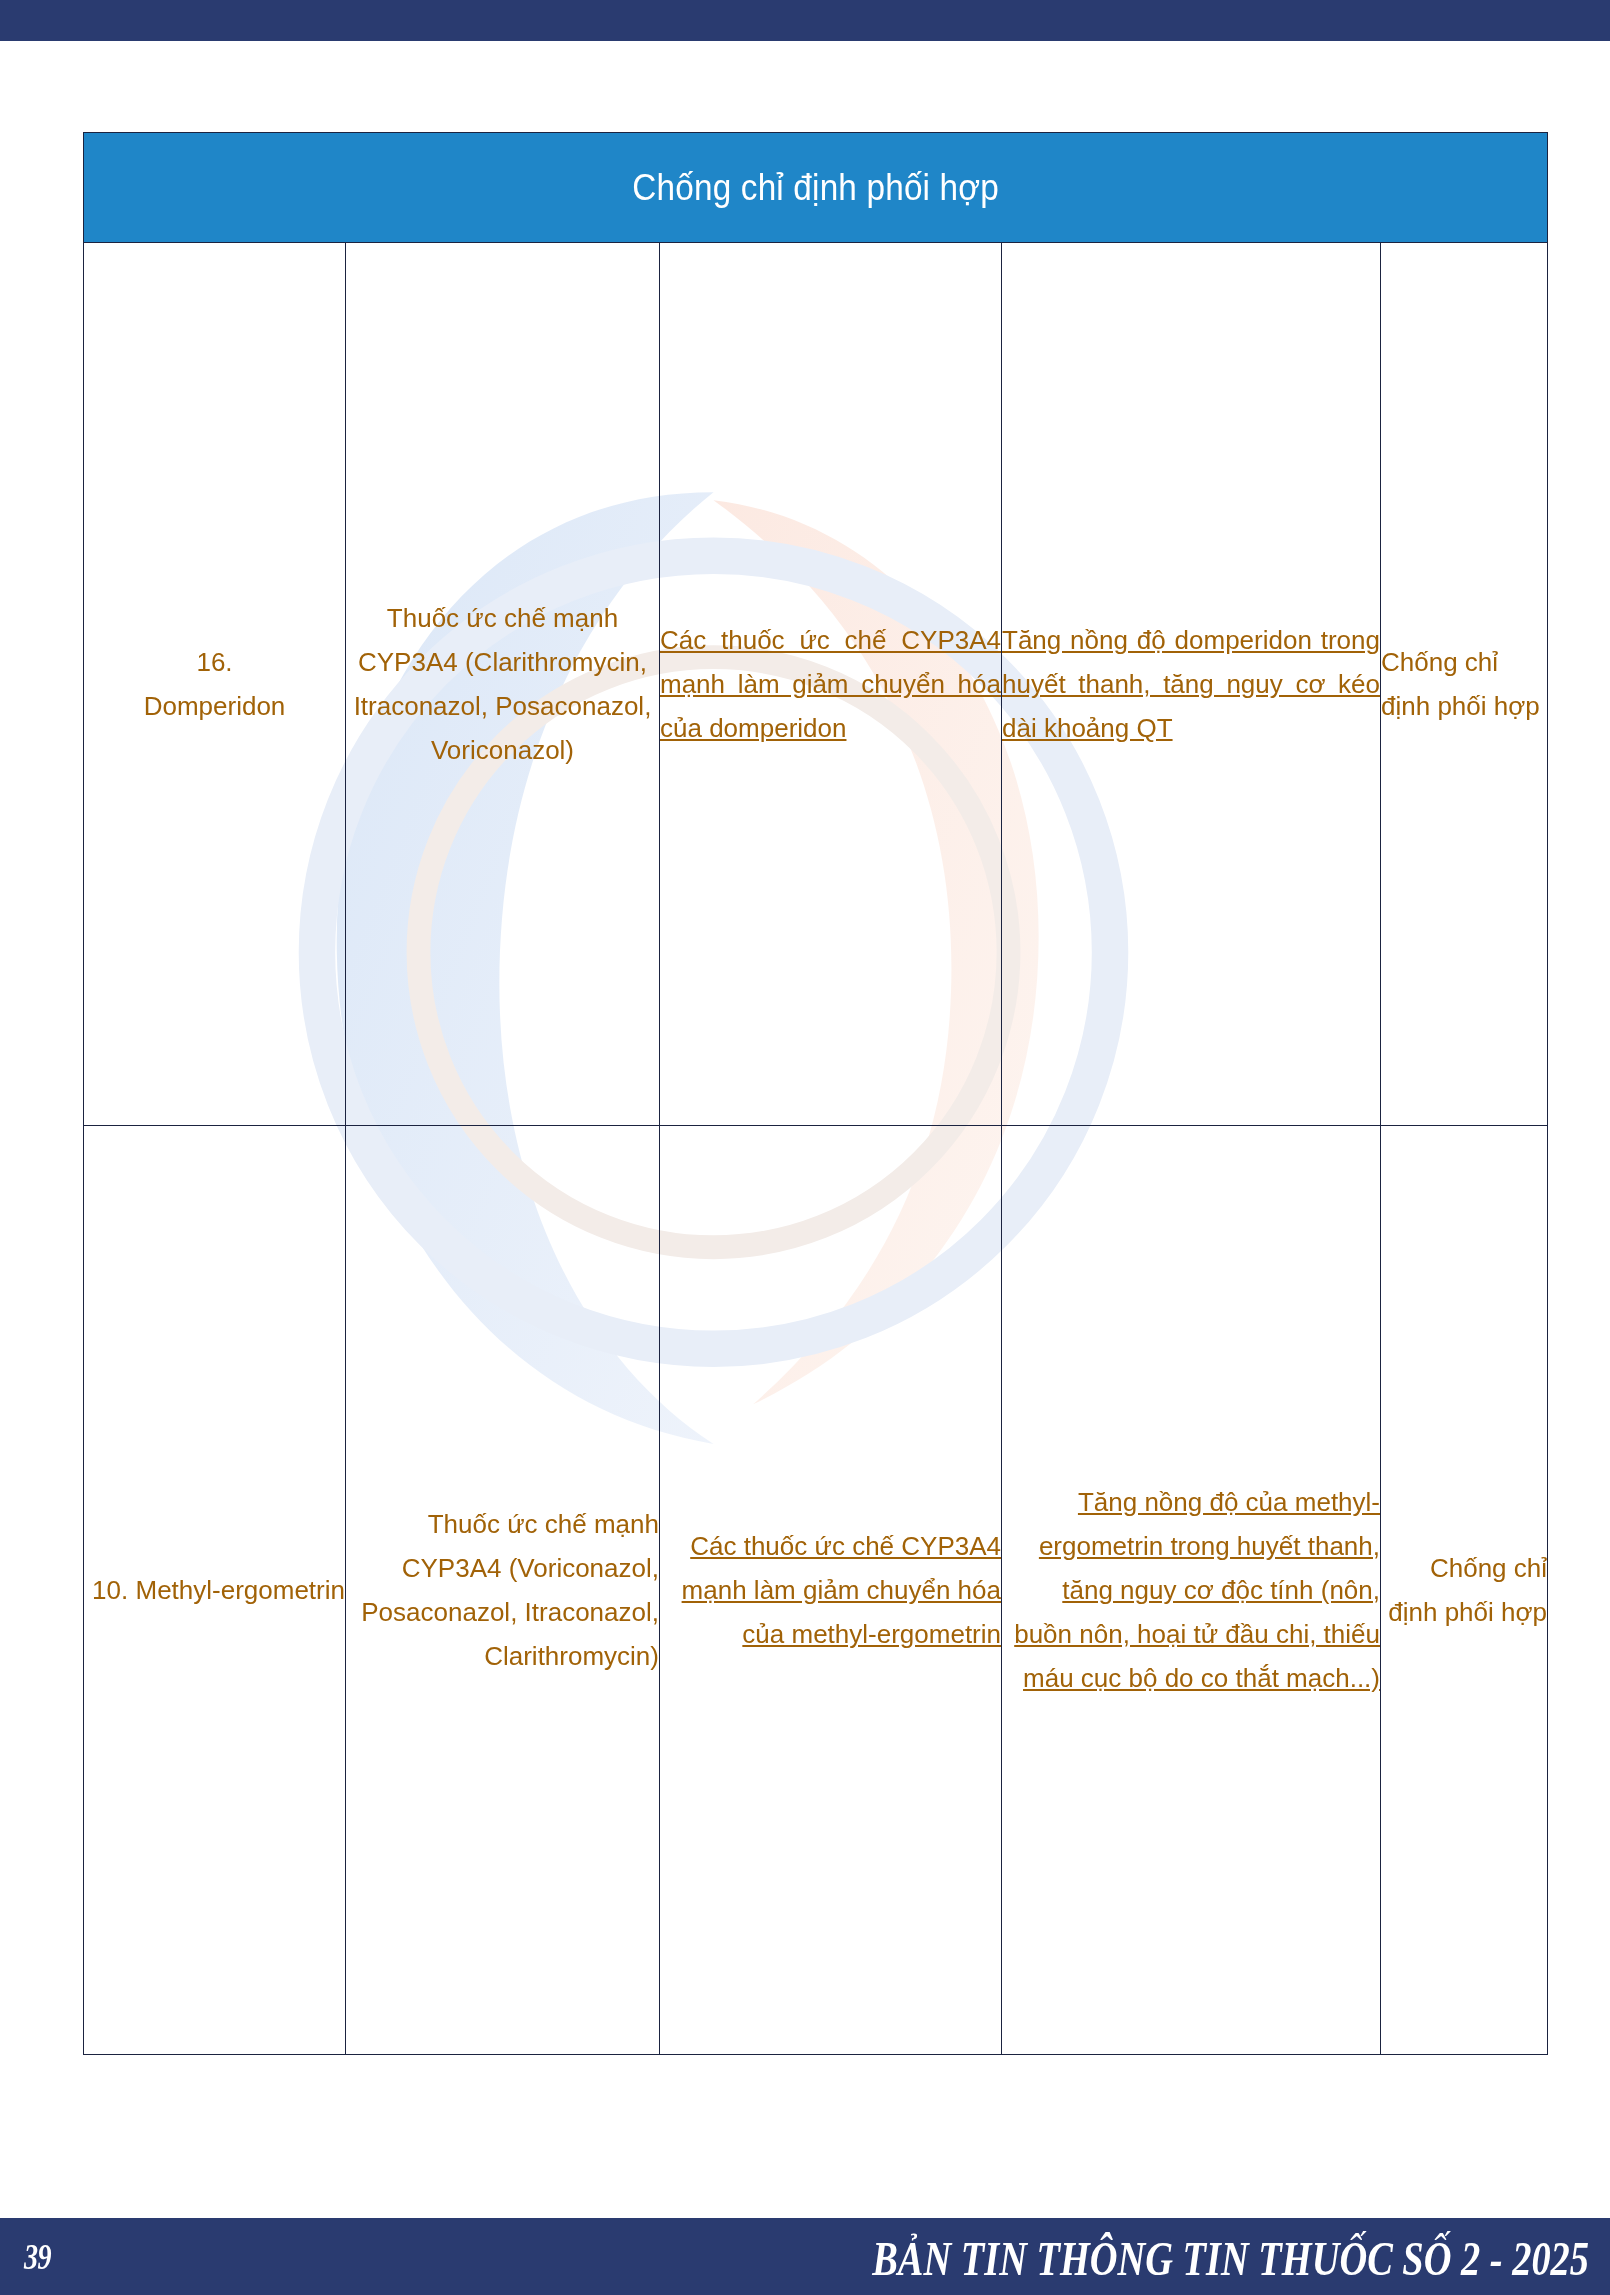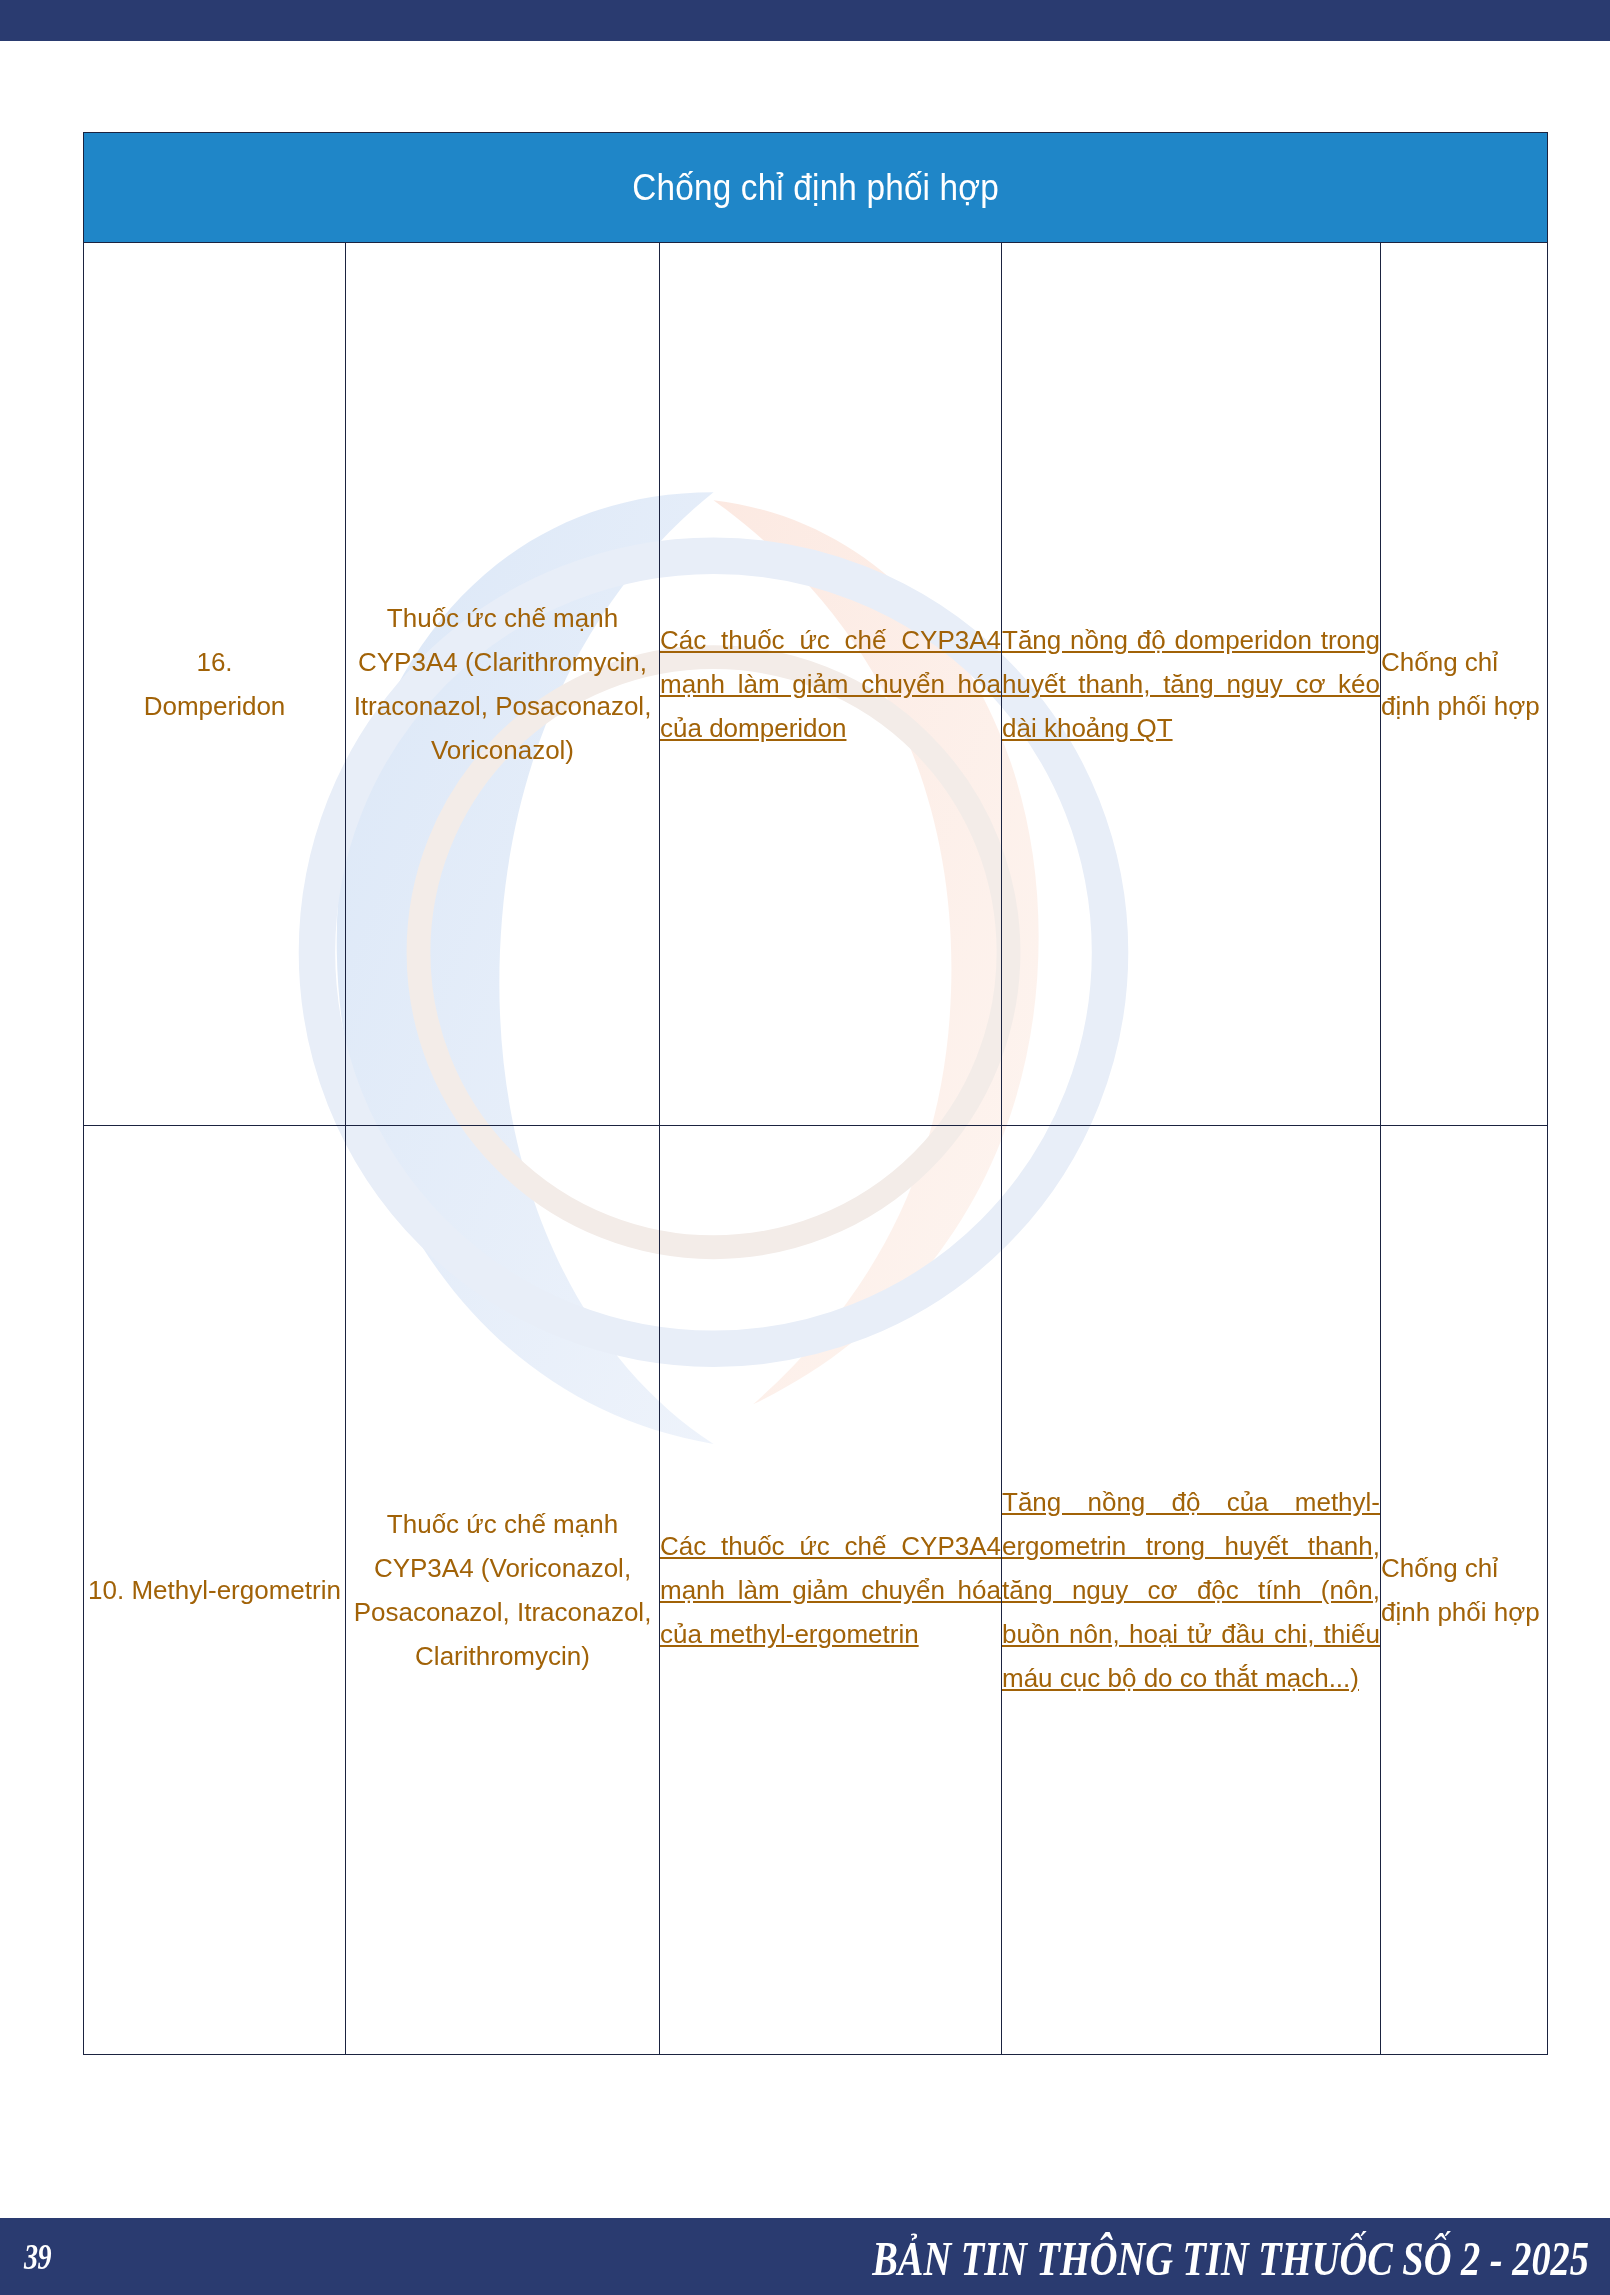--- a/index.html
+++ b/index.html
@@ -129,21 +129,21 @@
     text-align: justify;
     text-justify: inter-word;
     text-decoration: underline;
   }
   .cell-left {
     text-align: left;
   }
   .nowrap-fix { white-space: pre-line; }
 
   .row16 td { height: 882px; }
-  .row17 td { height: 928px; }
+  .row17 td { height: 928px; text-align: right; }
 </style>
 </head>
 <body>
 
 <div class="top-band"></div>
 
 <div class="watermark">
   <svg width="1031" height="1190" viewBox="0 0 1300 1500" xmlns="http://www.w3.org/2000/svg">
     <defs>
       <linearGradient id="wmBlue" x1="0" y1="0" x2="1" y2="1">

